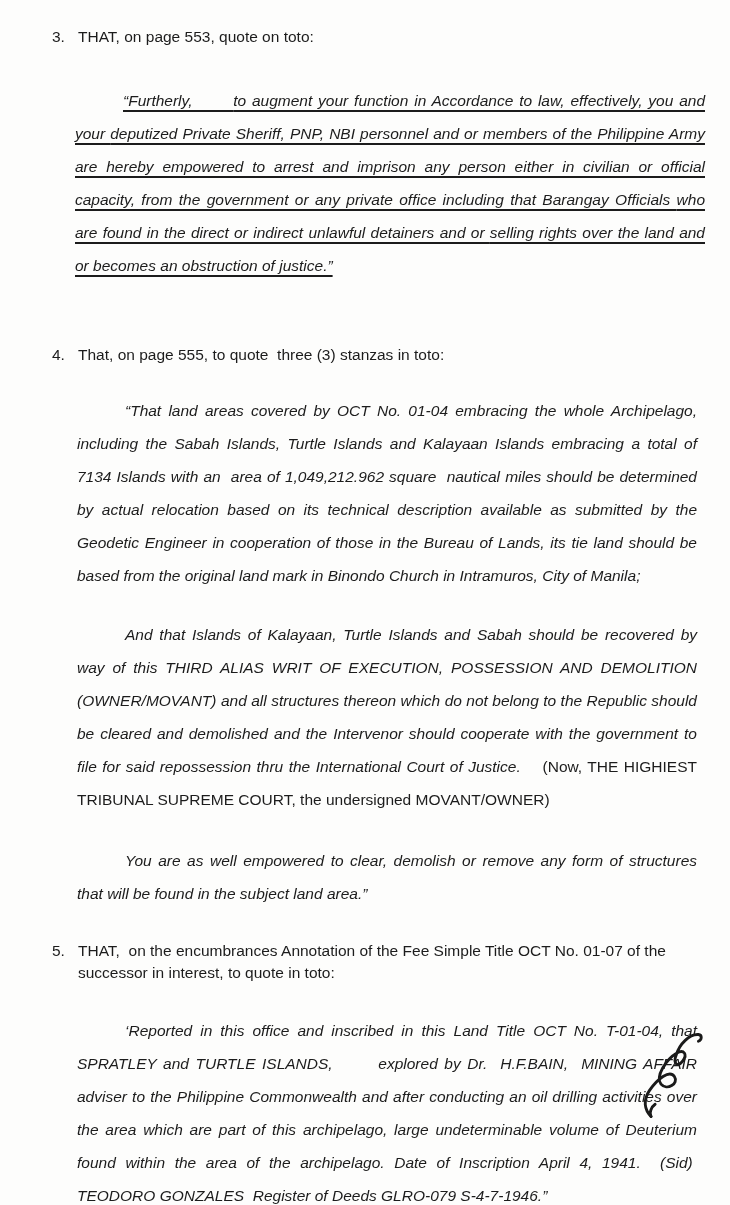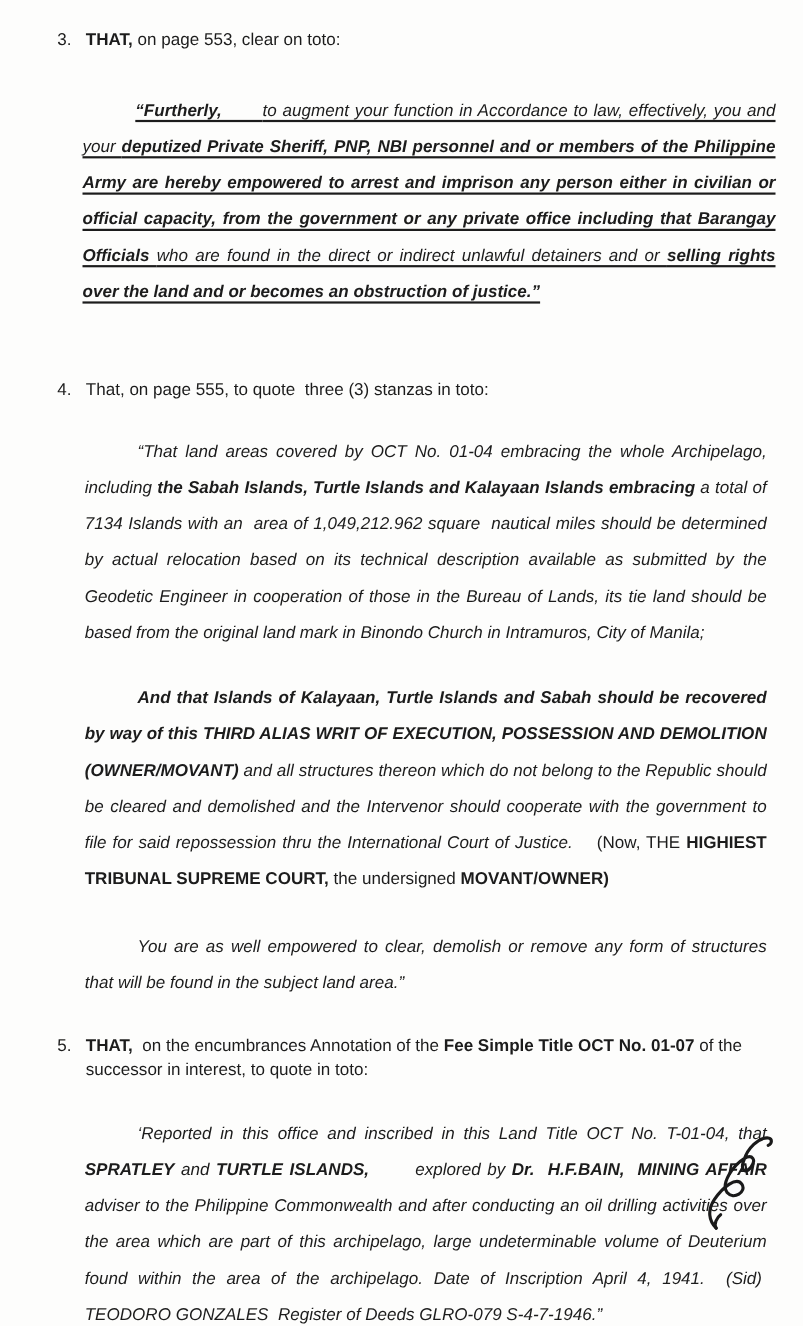--- a/index.html
+++ b/index.html
@@ -14,21 +14,21 @@
     box-sizing: border-box;
     background: #fdfdfc;
     color: #1c1c1c;
     font-family: "Liberation Sans", "DejaVu Sans", sans-serif;
     font-size: 15.5px;
     padding: 26px 26px 0 52px;
     display: flex;
     flex-direction: column;
     overflow: hidden;
   }
-  .b { font-weight: 700; }
+  .b { font-weight: 400; }
   .up { font-style: normal; }
   .li {
     display: flex;
     line-height: 22px;
   }
   .li .num {
     flex: none;
     width: 26px;
   }
   .li .li-text { flex: 1; }
@@ -97,21 +97,21 @@
     color: #161616;
   }
 </style>
 </head>
 <body>
 
 <div class="page">
 
   <div class="li h3">
     <span class="num">3.</span>
-    <span class="li-text"><span class="b">THAT,</span><span> on page 553, clear on toto:</span></span>
+    <span class="li-text"><span class="b">THAT,</span><span> on page 553, quote on toto:</span></span>
   </div>
 
   <p class="quote q3"><span class="b">“Furtherly,&nbsp;&nbsp;&nbsp;&nbsp;&nbsp;&nbsp; </span><span>to augment your function in Accordance to law, effectively, you and your </span><span class="b">deputized Private Sheriff, PNP, NBI personnel and or members of the Philippine Army are hereby empowered to arrest and imprison any person either in civilian or official capacity, from the government or any private office including that Barangay Officials </span><span>who are found in the direct or indirect unlawful detainers and or </span><span class="b">selling rights over the land and or becomes an obstruction of justice.”</span></p>
 
   <div class="li h4">
     <span class="num">4.</span>
     <span class="li-text">That, on page 555, to quote&nbsp; three (3) stanzas in toto:</span>
   </div>
 
   <p class="quote q4 s1"><span>“That land areas covered by OCT No. 01-04 embracing the whole Archipelago, including </span><span class="b">the Sabah Islands, Turtle Islands and Kalayaan Islands embracing </span><span>a total of 7134 Islands with an&nbsp; area of 1,049,212.962 square&nbsp; nautical miles should be determined by actual relocation based on its technical description available as submitted by the Geodetic Engineer in cooperation of those in the Bureau of Lands, its tie land should be based from the original land mark in Binondo Church in Intramuros, City of Manila;</span></p>

